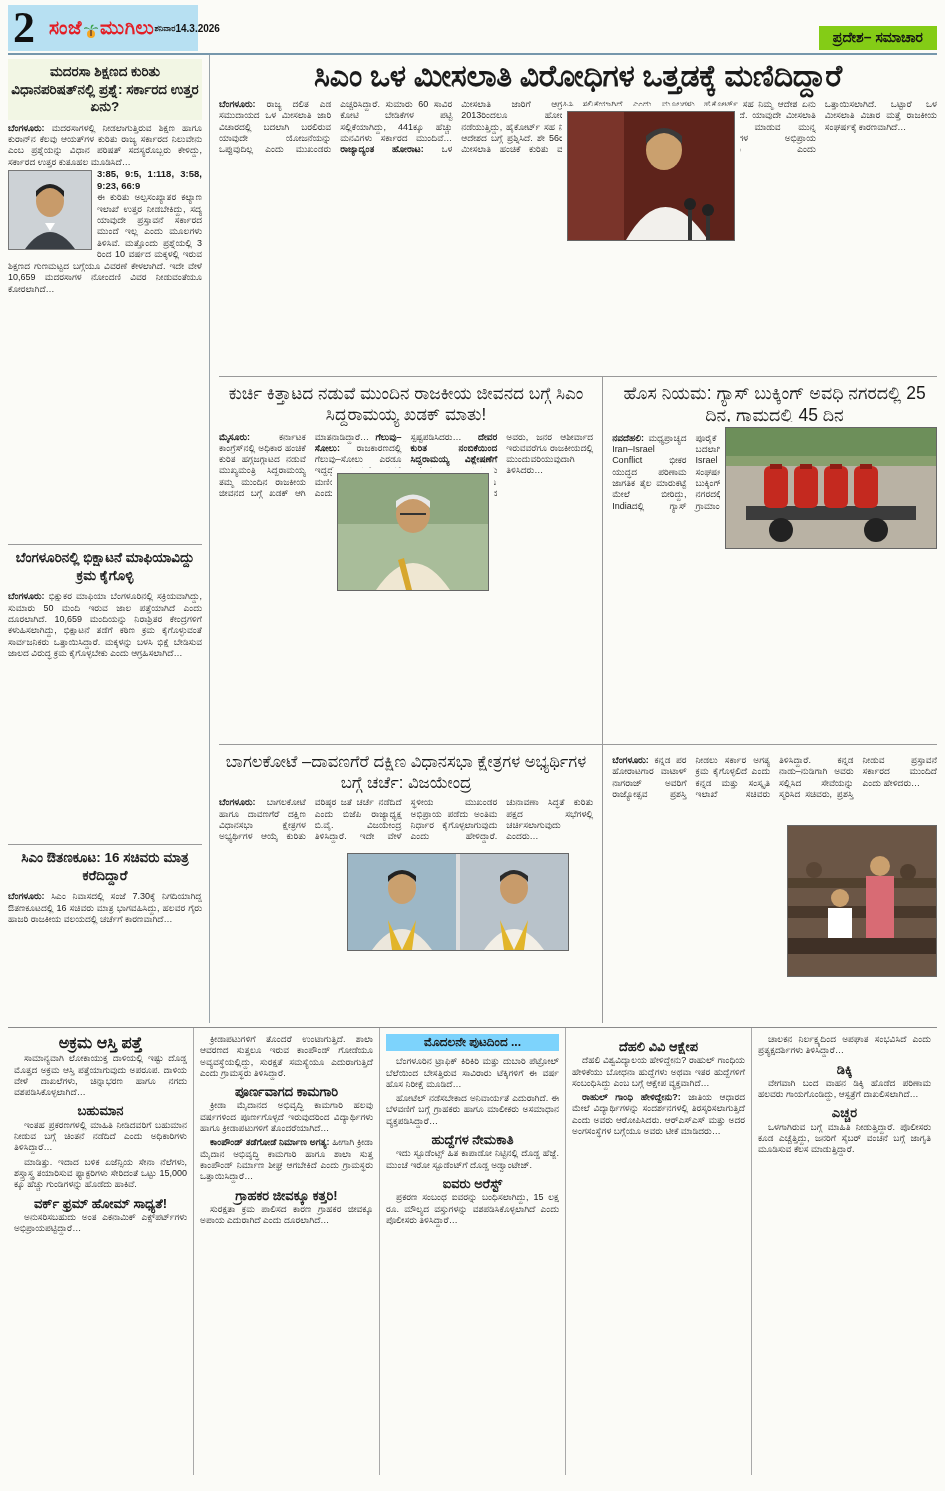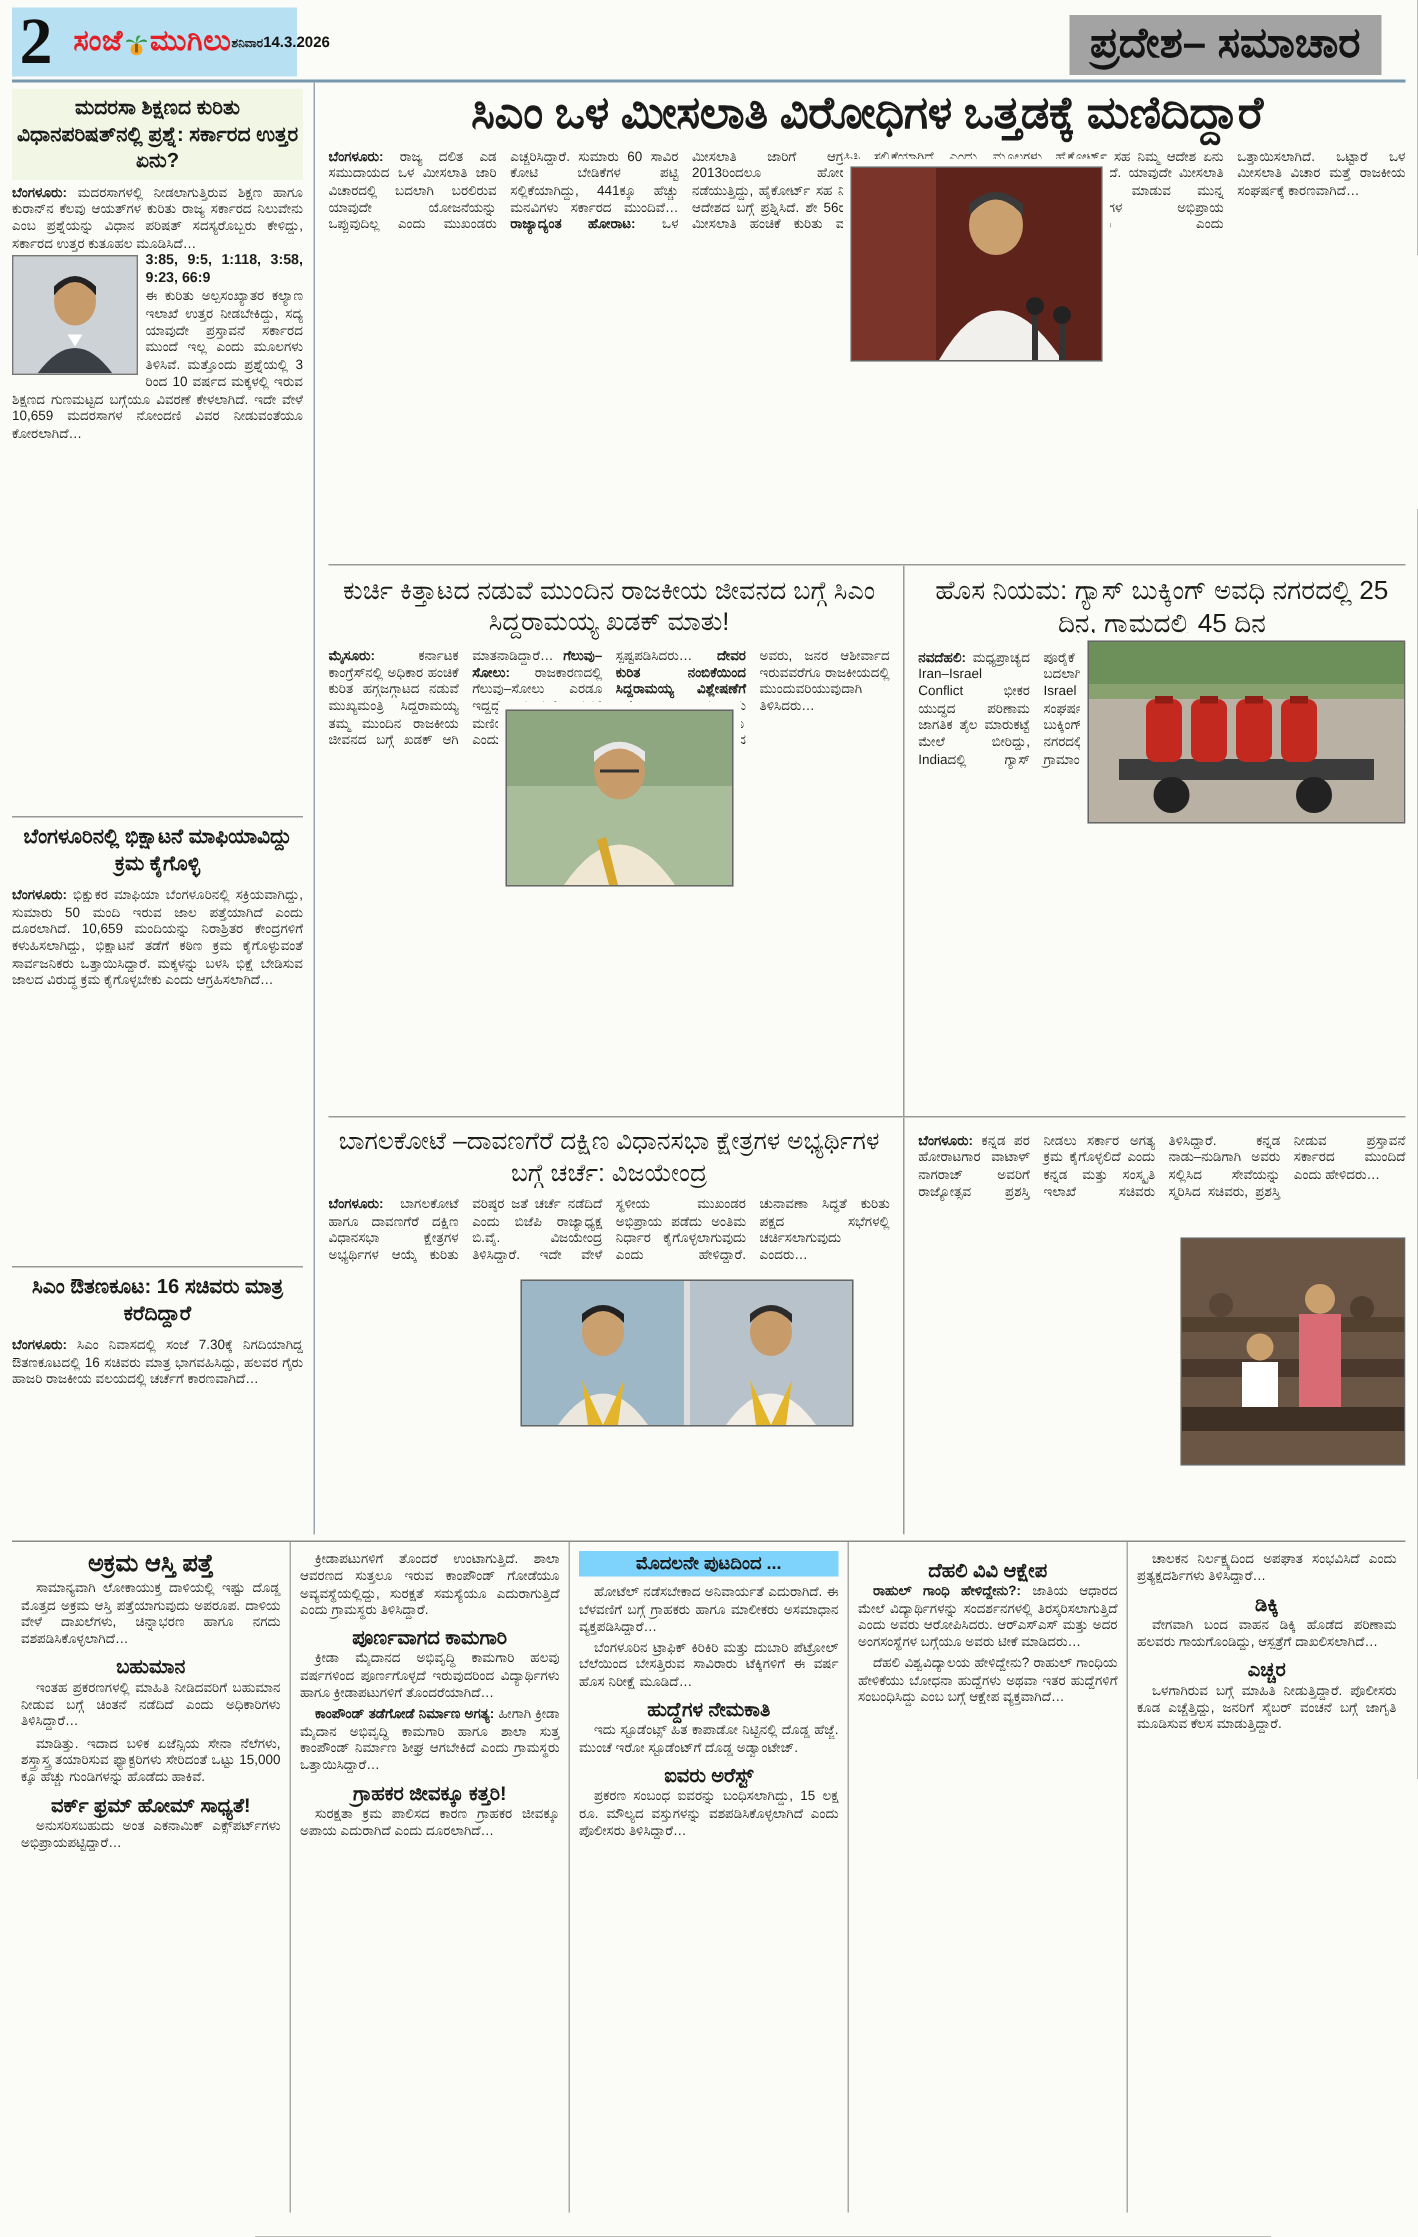--- a/index.html
+++ b/index.html
@@ -14,22 +14,22 @@
   .hdr-left { position:absolute; left:0; top:0; width:190px; height:46px;
     background:#b7e0f2; display:flex; align-items:center; }
   .pgnum { font-family:"Liberation Serif", serif; font-size:44px; font-weight:bold;
     line-height:44px; padding:0 7px 0 5px; color:#101010; }
   .hdr-sep { width:1px; height:40px; background:#6d9db5; margin-right:7px; }
   .mast { display:flex; flex-direction:row; align-items:center; }
   .mast-title { color:#e31e25; font-weight:bold; font-size:19px; letter-spacing:0.5px;
     display:flex; align-items:center; gap:1px; }
   .mast-day { font-size:8px; font-weight:bold; color:#222; margin-top:1px; }
   .mast-date { font-size:10px; font-weight:bold; color:#111; }
-  .section-label { position:absolute; right:16px; bottom:3px; background:#a3a3a3;
-    padding:3px 14px 4px; font-size:28px; font-weight:bold; color:#141414; }
+  .section-label { position:absolute; right:0; bottom:3px; background:#84cc16;
+    padding:3px 14px 4px; font-size:14px; font-weight:bold; color:#141414; }
   
   .main { display:flex; margin:0 8px; }
   .rail { width:202px; border-right:1px solid #9aa4aa; padding:4px 7px 0 0; }
   .content { flex:1; padding-left:9px; }
   
   .rail-art { overflow:hidden; border-bottom:1px solid #999; padding-bottom:5px; margin-bottom:0; }
   .rail-art:last-child { border-bottom:none; }
   .rail-h { font-size:13.5px; font-weight:bold; text-align:center; line-height:1.3; padding:4px 2px; }
   .rail-h.tinted { background:#f2f6e4; }
   .rail-body { font-size:9px; line-height:11.4px; text-align:justify; margin-top:3px; }
@@ -301,35 +301,35 @@
       <div class="bp">
         <span class="dl">ಕಾಂಪೌಂಡ್ ತಡೆಗೋಡೆ ನಿರ್ಮಾಣ ಅಗತ್ಯ:</span>
         <span>ಹೀಗಾಗಿ ಕ್ರೀಡಾ ಮೈದಾನ ಅಭಿವೃದ್ಧಿ ಕಾಮಗಾರಿ ಹಾಗೂ ಶಾಲಾ ಸುತ್ತ ಕಾಂಪೌಂಡ್ ನಿರ್ಮಾಣ ಶೀಘ್ರ ಆಗಬೇಕಿದೆ ಎಂದು ಗ್ರಾಮಸ್ಥರು ಒತ್ತಾಯಿಸಿದ್ದಾರೆ…</span>
       </div>
       <div class="bsub">ಗ್ರಾಹಕರ ಜೀವಕ್ಕೂ ಕತ್ತರಿ!</div>
       <div class="bp">ಸುರಕ್ಷತಾ ಕ್ರಮ ಪಾಲಿಸದ ಕಾರಣ ಗ್ರಾಹಕರ ಜೀವಕ್ಕೂ ಅಪಾಯ ಎದುರಾಗಿದೆ ಎಂದು ದೂರಲಾಗಿದೆ…</div>
     </div>
 
     <div class="bcol">
       <div class="continued">ಮೊದಲನೇ ಪುಟದಿಂದ ...</div>
+      <div class="bp">ಬೆಂಗಳೂರಿನ ಟ್ರಾಫಿಕ್ ಕಿರಿಕಿರಿ ಮತ್ತು ದುಬಾರಿ ಪೆಟ್ರೋಲ್ ಬೆಲೆಯಿಂದ ಬೇಸತ್ತಿರುವ ಸಾವಿರಾರು ಟೆಕ್ಕಿಗಳಿಗೆ ಈ ವರ್ಷ ಹೊಸ ನಿರೀಕ್ಷೆ ಮೂಡಿದೆ…</div>
       <div class="bp">ಹೋಟೆಲ್ ನಡೆಸಬೇಕಾದ ಅನಿವಾರ್ಯತೆ ಎದುರಾಗಿದೆ. ಈ ಬೆಳವಣಿಗೆ ಬಗ್ಗೆ ಗ್ರಾಹಕರು ಹಾಗೂ ಮಾಲೀಕರು ಅಸಮಾಧಾನ ವ್ಯಕ್ತಪಡಿಸಿದ್ದಾರೆ…</div>
-      <div class="bp">ಬೆಂಗಳೂರಿನ ಟ್ರಾಫಿಕ್ ಕಿರಿಕಿರಿ ಮತ್ತು ದುಬಾರಿ ಪೆಟ್ರೋಲ್ ಬೆಲೆಯಿಂದ ಬೇಸತ್ತಿರುವ ಸಾವಿರಾರು ಟೆಕ್ಕಿಗಳಿಗೆ ಈ ವರ್ಷ ಹೊಸ ನಿರೀಕ್ಷೆ ಮೂಡಿದೆ…</div>
       <div class="bsub">ಹುದ್ದೆಗಳ ನೇಮಕಾತಿ</div>
       <div class="bp">ಇದು ಸ್ಟೂಡೆಂಟ್ಸ್ ಹಿತ ಕಾಪಾಡೋ ನಿಟ್ಟಿನಲ್ಲಿ ದೊಡ್ಡ ಹೆಜ್ಜೆ. ಮುಂಚೆ ಇರೋ ಸ್ಟೂಡೆಂಟ್‌ಗೆ ದೊಡ್ಡ ಅಡ್ವಾಂಟೇಜ್.</div>
       <div class="bsub">ಐವರು ಅರೆಸ್ಟ್</div>
       <div class="bp">ಪ್ರಕರಣ ಸಂಬಂಧ ಐವರನ್ನು ಬಂಧಿಸಲಾಗಿದ್ದು, 15 ಲಕ್ಷ ರೂ. ಮೌಲ್ಯದ ವಸ್ತುಗಳನ್ನು ವಶಪಡಿಸಿಕೊಳ್ಳಲಾಗಿದೆ ಎಂದು ಪೊಲೀಸರು ತಿಳಿಸಿದ್ದಾರೆ…</div>
     </div>
 
     <div class="bcol">
       <div class="bsub">ದೆಹಲಿ ವಿವಿ ಆಕ್ಷೇಪ</div>
+      <div class="bp">ದೆಹಲಿ ವಿಶ್ವವಿದ್ಯಾಲಯ ಹೇಳಿದ್ದೇನು? ರಾಹುಲ್ ಗಾಂಧಿಯ ಹೇಳಿಕೆಯು ಬೋಧನಾ ಹುದ್ದೆಗಳು ಅಥವಾ ಇತರ ಹುದ್ದೆಗಳಿಗೆ ಸಂಬಂಧಿಸಿದ್ದು ಎಂಬ ಬಗ್ಗೆ ಆಕ್ಷೇಪ ವ್ಯಕ್ತವಾಗಿದೆ…</div>
       <div class="bp">
         <span class="dl">ರಾಹುಲ್ ಗಾಂಧಿ ಹೇಳಿದ್ದೇನು?:</span>
         <span>ಜಾತಿಯ ಆಧಾರದ ಮೇಲೆ ವಿದ್ಯಾರ್ಥಿಗಳನ್ನು ಸಂದರ್ಶನಗಳಲ್ಲಿ ತಿರಸ್ಕರಿಸಲಾಗುತ್ತಿದೆ ಎಂದು ಅವರು ಆರೋಪಿಸಿದರು. ಆರ್‌ಎಸ್‌ಎಸ್ ಮತ್ತು ಅದರ ಅಂಗಸಂಸ್ಥೆಗಳ ಬಗ್ಗೆಯೂ ಅವರು ಟೀಕೆ ಮಾಡಿದರು…</span>
       </div>
-      <div class="bp">ದೆಹಲಿ ವಿಶ್ವವಿದ್ಯಾಲಯ ಹೇಳಿದ್ದೇನು? ರಾಹುಲ್ ಗಾಂಧಿಯ ಹೇಳಿಕೆಯು ಬೋಧನಾ ಹುದ್ದೆಗಳು ಅಥವಾ ಇತರ ಹುದ್ದೆಗಳಿಗೆ ಸಂಬಂಧಿಸಿದ್ದು ಎಂಬ ಬಗ್ಗೆ ಆಕ್ಷೇಪ ವ್ಯಕ್ತವಾಗಿದೆ…</div>
     </div>
 
     <div class="bcol">
       <div class="bp">ಚಾಲಕನ ನಿರ್ಲಕ್ಷ್ಯದಿಂದ ಅಪಘಾತ ಸಂಭವಿಸಿದೆ ಎಂದು ಪ್ರತ್ಯಕ್ಷದರ್ಶಿಗಳು ತಿಳಿಸಿದ್ದಾರೆ…</div>
       <div class="bsub">ಡಿಕ್ಕಿ</div>
       <div class="bp">ವೇಗವಾಗಿ ಬಂದ ವಾಹನ ಡಿಕ್ಕಿ ಹೊಡೆದ ಪರಿಣಾಮ ಹಲವರು ಗಾಯಗೊಂಡಿದ್ದು, ಆಸ್ಪತ್ರೆಗೆ ದಾಖಲಿಸಲಾಗಿದೆ…</div>
       <div class="bsub">ಎಚ್ಚರ</div>
       <div class="bp">ಒಳಗಾಗಿರುವ ಬಗ್ಗೆ ಮಾಹಿತಿ ನೀಡುತ್ತಿದ್ದಾರೆ. ಪೊಲೀಸರು ಕೂಡ ಎಚ್ಚೆತ್ತಿದ್ದು, ಜನರಿಗೆ ಸೈಬರ್ ವಂಚನೆ ಬಗ್ಗೆ ಜಾಗೃತಿ ಮೂಡಿಸುವ ಕೆಲಸ ಮಾಡುತ್ತಿದ್ದಾರೆ.</div>
     </div>
 

